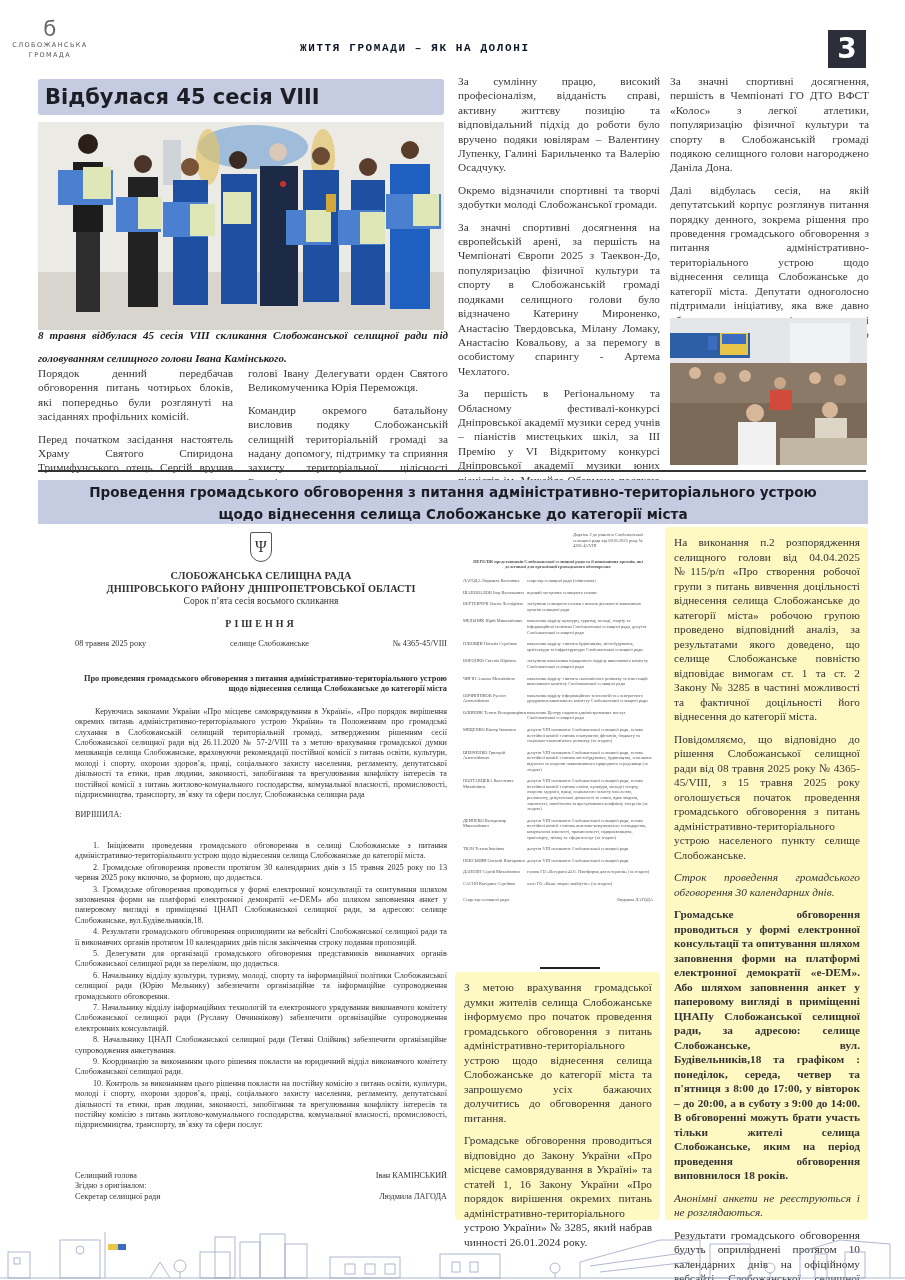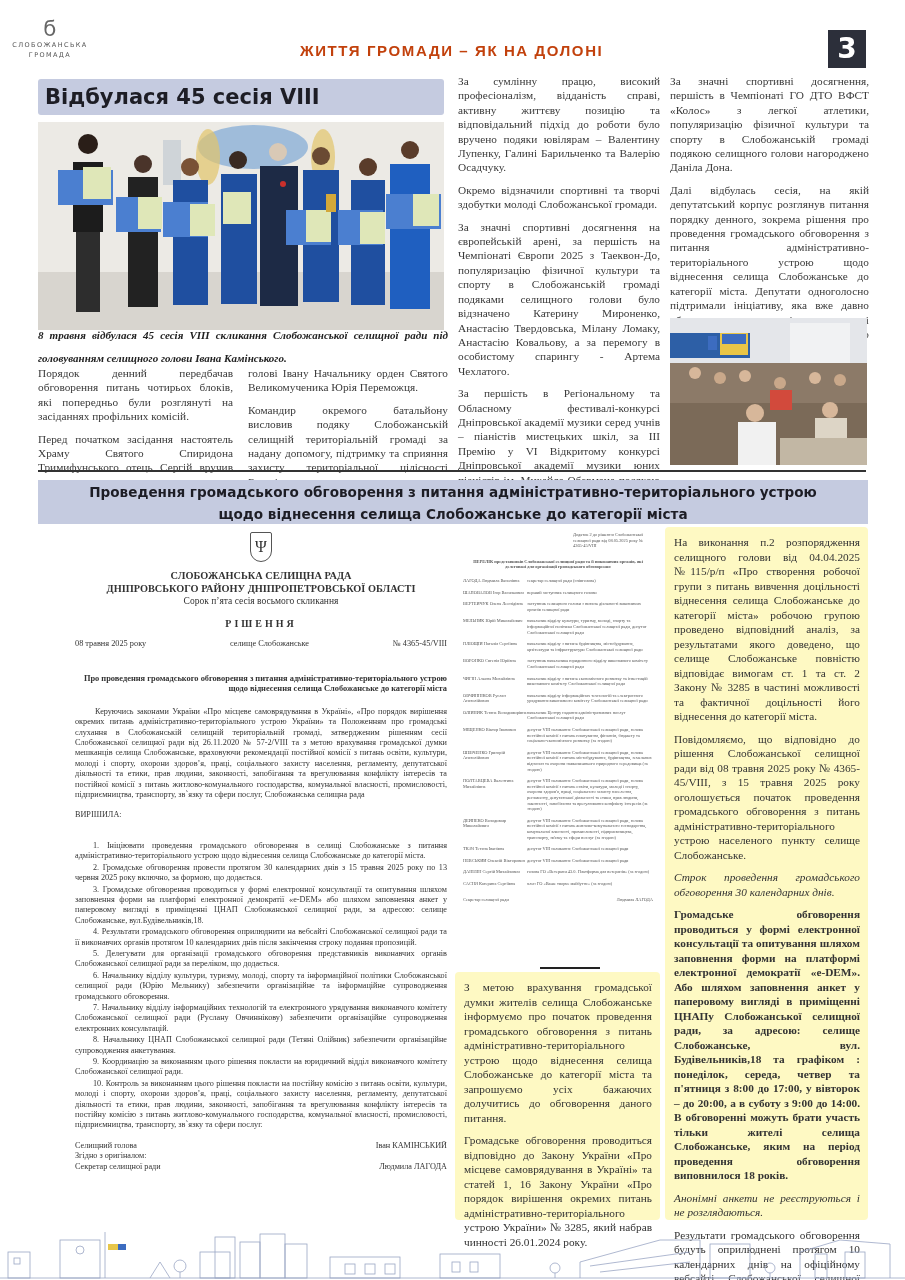--- a/index.html
+++ b/index.html
@@ -2,21 +2,21 @@
 <html><head>
 <meta charset="utf-8">
 <style>
   * { box-sizing: border-box; margin: 0; padding: 0; }
   body { width: 905px; height: 1280px; background: #ffffff; position: relative; overflow: hidden; font-family: "Liberation Serif", serif; color: #2b2b2b; }
   .abs { position: absolute; }
   
   .logo { left: 10px; top: 18px; width: 80px; text-align: center; color: #555; }
   .logo-mark { font-size: 22px; line-height: 22px; color: #666; font-family: "DejaVu Sans", sans-serif; }
   .logo-text { font-family: "DejaVu Sans", sans-serif; font-size: 6.5px; letter-spacing: 1.4px; line-height: 10px; color: #555; }
-  .running-head { left: 300px; top: 42px; font-family: Liberation Sans, sans-serif; font-weight: bold; font-size: 15px; letter-spacing: 1.6px; color: #c2410c; }
+  .running-head { left: 300px; top: 42px; font-family: Liberation Mono, monospace; font-weight: bold; font-size: 11px; letter-spacing: 1.6px; color: #0f172a; }
   .page-num { left: 828px; top: 30px; width: 38px; height: 38px; background: #2c2f3a; color: #fff; font-family: "DejaVu Sans", sans-serif; font-weight: bold; font-size: 28px; text-align: center; line-height: 38px; }
   
   .title-box { left: 38px; top: 79px; width: 406px; height: 36px; background: #c5cbe0; border-radius: 3px; }
   .title-box h1 { font-family: "DejaVu Sans", sans-serif; font-weight: bold; font-size: 21px; line-height: 36px; padding-left: 7px; color: #1d1d25; }
   .photo { overflow: hidden; }
   .photo1 { left: 38px; top: 122px; width: 406px; height: 208px; background: linear-gradient(180deg,#e9e7e2 0%,#f1efea 55%,#d9d6d0 100%); }
   .caption { left: 38px; top: 324px; width: 410px; font-style: italic; font-weight: bold; font-size: 11px; line-height: 23px; text-align: justify; color: #222; }
   .col { font-size: 11.3px; line-height: 14.4px; text-align: justify; color: #3a3a3a; }
   .col p { margin-bottom: 8px; }
   .c1 { left: 38px; top: 366px; width: 195px; }
@@ -33,21 +33,21 @@
   .trident { width: 22px; height: 30px; margin: 0 auto 8px auto; border: 1px solid #555; border-radius: 2px 2px 11px 11px; text-align: center; font-size: 16px; line-height: 28px; }
   .doc .center { text-align: center; }
   .doc .council { font-weight: bold; font-size: 10.3px; line-height: 12.5px; }
   .doc .session { font-size: 9.5px; line-height: 12px; }
   .doc .decision { font-weight: bold; letter-spacing: 3px; font-size: 10px; margin: 12px 0 10px 0; }
   .doc .meta { display: flex; justify-content: space-between; font-size: 8.3px; margin-bottom: 24px; }
   .doc .subject { font-weight: bold; font-size: 8.4px; line-height: 10.5px; margin-bottom: 12px; text-align: right; }
   .doc .body { text-align: justify; text-indent: 20px; }
   .doc .resolved { margin: 10px 0 20px 0; }
   .doc .item { text-align: justify; text-indent: 18px; margin-bottom: 1px; }
-  .doc .sign { display: flex; justify-content: space-between; margin-top: 10px; }
+  .doc .sign { display: flex; justify-content: space-between; margin-top: 40px; }
   .doc .sign2 { display: flex; justify-content: space-between; }
   
   .annex { left: 463px; top: 532px; width: 190px; font-size: 4.4px; line-height: 5.6px; color: #555; }
   .annex .hdr { margin-left: 110px; margin-bottom: 10px; }
   .annex .ttl { text-align: center; font-weight: bold; margin-bottom: 8px; }
   .annex .row { display: flex; margin-bottom: 6px; }
   .annex .nm { width: 64px; flex-shrink: 0; }
   .annex .pos { flex: 1; }
   .annex .sec { display: flex; justify-content: space-between; margin-top: 10px; }
   .annex-line { left: 540px; top: 967px; width: 60px; height: 2px; background: #222; }
@@ -137,21 +137,21 @@
   </svg>
 </div>
 
 <div class="abs caption">8 травня відбулася 45 сесія VIII скликання Слобожанської селищної ради під головуванням селищного голови Івана Камінського.</div>
 
 <div class="abs col c1">
   <p>Порядок денний передбачав обговорення питань чотирьох блоків, які попередньо були розглянуті на засіданнях профільних комісій.</p>
   <p>Перед початком засідання настоятель Храму Святого Спиридона Тримифунського отець Сергій вручив селищному</p>
 </div>
 <div class="abs col c2">
-  <p>голові Івану Начальнику орден Святого Великомученика Юрія Переможця.</p>
+  <p>голові Івану Делегувати орден Святого Великомученика Юрія Переможця.</p>
   <p>Командир окремого батальйону висловив подяку Слобожанській селищній територіальній громаді за надану допомогу, підтримку та сприяння захисту територіальної цілісності Батьківщини.</p>
 </div>
 <div class="abs col c3">
   <p>За сумлінну працю, високий професіоналізм, відданість справі, активну життєву позицію та відповідальний підхід до роботи було вручено подяки ювілярам – Валентину Лупенку, Галині Барильченко та Валерію Осадчуку.</p>
   <p>Окремо відзначили спортивні та творчі здобутки молоді Слобожанської громади.</p>
   <p>За значні спортивні досягнення на європейській арені, за першість на Чемпіонаті Європи 2025 з Таеквон-До, популяризацію фізичної культури та спорту в Слобожанській громаді подяками селищного голови було відзначено Катерину Мироненко, Анастасію Твердовська, Мілану Ломаку, Анастасію Ковальову, а за перемогу в особистому спарингу - Артема Чехлатого.</p>
   <p>За першість в Регіональному та Обласному фестивалі-конкурсі Дніпровської академії музики серед учнів – піаністів мистецьких шкіл, за III Премію у VI Відкритому конкурсі Дніпровської академії музики юних піаністів ім. Михайла Обермана подякою селищного голови відзначили Марію Данильченко.</p>
 </div>
 <div class="abs col c4">
   <p>За значні спортивні досягнення, першість в Чемпіонаті ГО ДТО ВФСТ «Колос» з легкої атлетики, популяризацію фізичної культури та спорту в Слобожанській громаді подякою селищного голови нагороджено Даніла Дона.</p>

